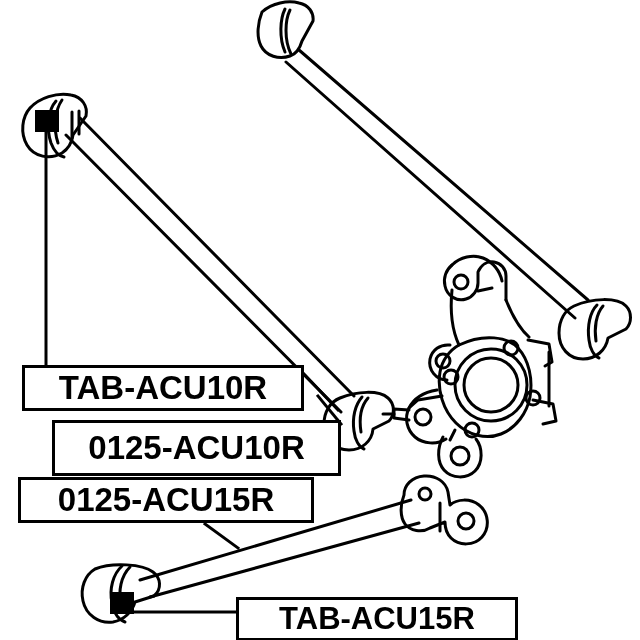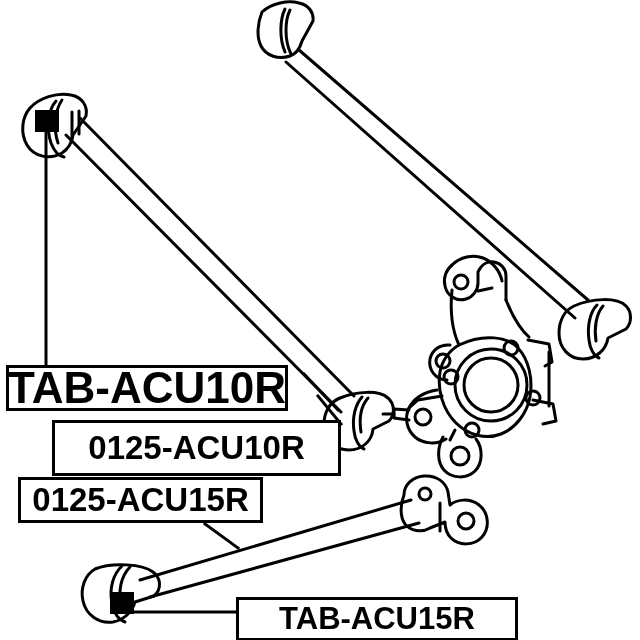--- a/index.html
+++ b/index.html
@@ -34,29 +34,29 @@
     align-items: center;
     justify-content: center;
     font-family: "Liberation Sans", sans-serif;
     font-weight: bold;
     color: #000000;
     letter-spacing: 0px;
     white-space: nowrap;
     z-index: 5;
   }
   #callout-tab-acu10r {
-    left: 6px;  top: 365px;  width: 282px; height: 46px;
-    font-size: 44px;
+    left: 22px;  top: 365px;  width: 282px; height: 46px;
+    font-size: 33px;
   }
   #callout-0125-acu10r {
     left: 52px;  top: 420px;  width: 289px; height: 56px;
     font-size: 33px;
   }
   #callout-0125-acu15r {
-    left: 18px;  top: 477px;  width: 245px; height: 46px;
+    left: 18px;  top: 477px;  width: 296px; height: 46px;
     font-size: 33px;
   }
   #callout-tab-acu15r {
     left: 236px; top: 597px;  width: 282px; height: 44px;
     font-size: 31px;
   }
 </style>
 </head>
 <body>
 

